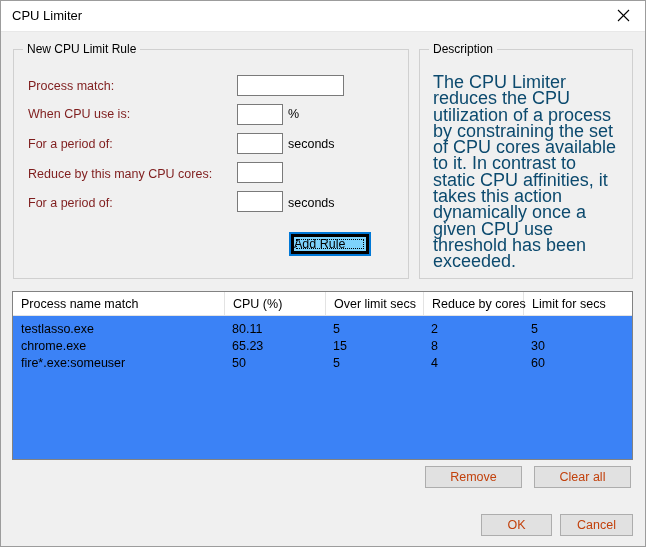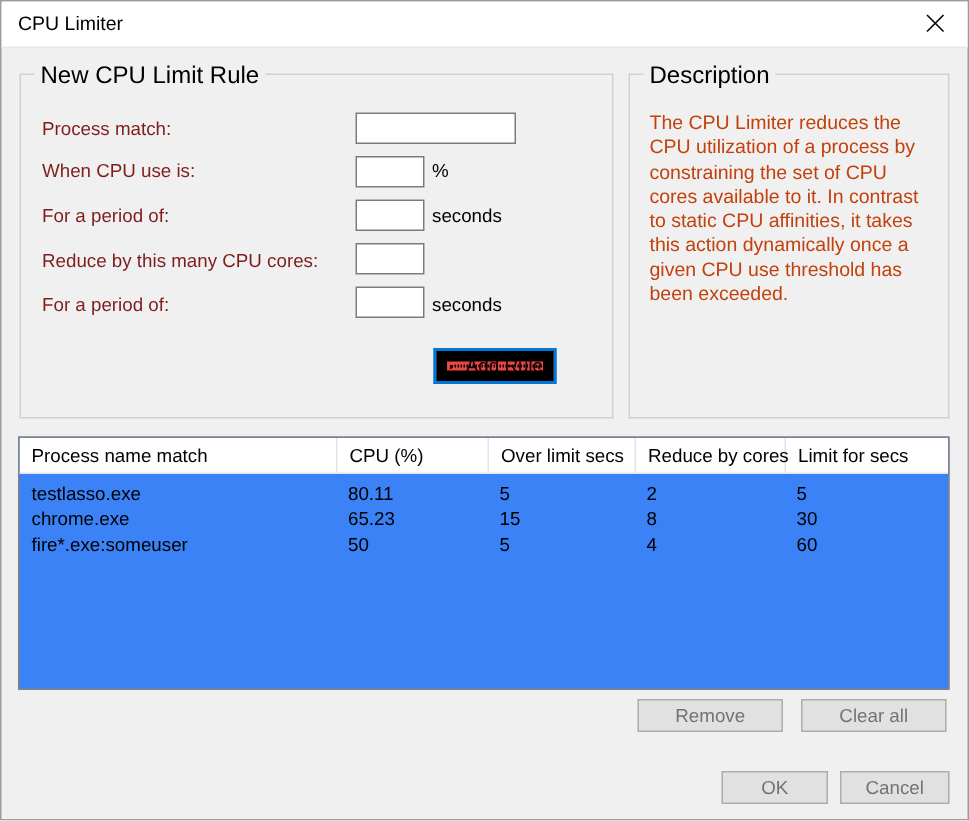--- a/index.html
+++ b/index.html
@@ -55,21 +55,21 @@
     border: 1px solid #d0d0d0;
     box-sizing: border-box;
     background: transparent;
   }
   .groupbox-label {
     position: absolute;
     top: -8px;
     left: 9px;
     background: #f0f0f0;
     padding: 0 4px;
-    font-size: 16px;
+    font-size: 12px;
     color: #000000;
     white-space: nowrap;
   }
   #groupbox-new-rule {
     left: 12px;
     top: 48px;
     width: 396px;
     height: 230px;
   }
   #groupbox-description {
@@ -105,46 +105,46 @@
     color: #000000;
     white-space: nowrap;
   }
 
   
   .desc-text {
     position: absolute;
     left: 432px;
     top: 73px;
     width: 184px;
-    font-size: 13px;
+    font-size: 18px;
     line-height: 16.3px;
-    color: #c2410c;
+    color: #0c4a6e;
   }
 
   
   .addrule-wrap {
     position: absolute;
     left: 288px;
     top: 231px;
     width: 82px;
     height: 24px;
     box-sizing: border-box;
     border: 1px solid #0078d7;
     background: #0078d7;
     padding: 1px;
   }
   .addrule-inner {
     width: 100%;
     height: 100%;
     box-sizing: border-box;
-    background: #ef4444;
-    border: 7px solid #000000;
-    display: flex;
-    align-items: center;
-    justify-content: flex-end;
+    background: #7dd3fc;
+    border: 3px solid #000000;
+    display: flex;
+    align-items: center;
+    justify-content: flex-start;
     position: relative;
   }
   .addrule-focus {
     position: absolute;
     left: 2px; top: 2px; right: 2px; bottom: 2px;
     border: 1px dotted #000;
   }
   .addrule-label {
     font-size: 12.5px;
     color: #000;
@@ -201,21 +201,21 @@
   }
 
   
   .btn {
     position: absolute;
     box-sizing: border-box;
     background: #e1e1e1;
     border: 1px solid #adadad;
     font-family: "Liberation Sans", sans-serif;
     font-size: 12.5px;
-    color: #737373;
+    color: #c2410c;
     display: flex;
     align-items: center;
     justify-content: center;
     cursor: default;
     padding: 10px;
   }
   #btn-remove  { left: 424px; top: 465px; width: 97px; height: 22px; }
   #btn-clearall{ left: 533px; top: 465px; width: 97px; height: 22px; }
   #btn-ok      { left: 480px; top: 513px; width: 71px; height: 22px; }
   #btn-cancel  { left: 559px; top: 513px; width: 73px; height: 22px; }

